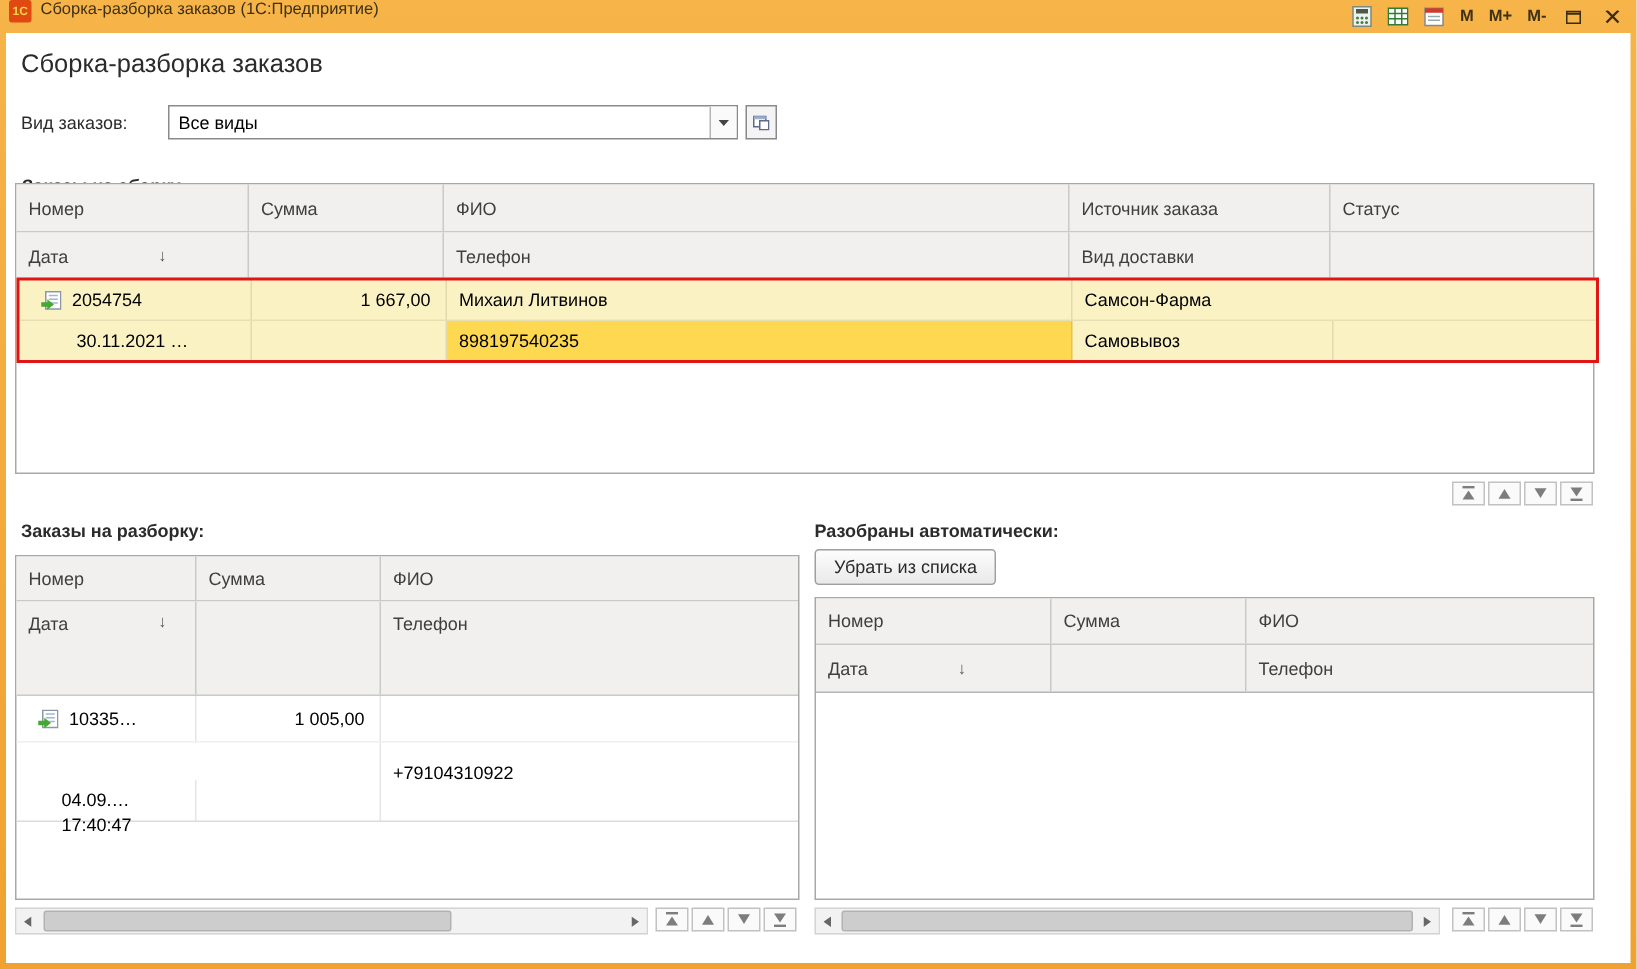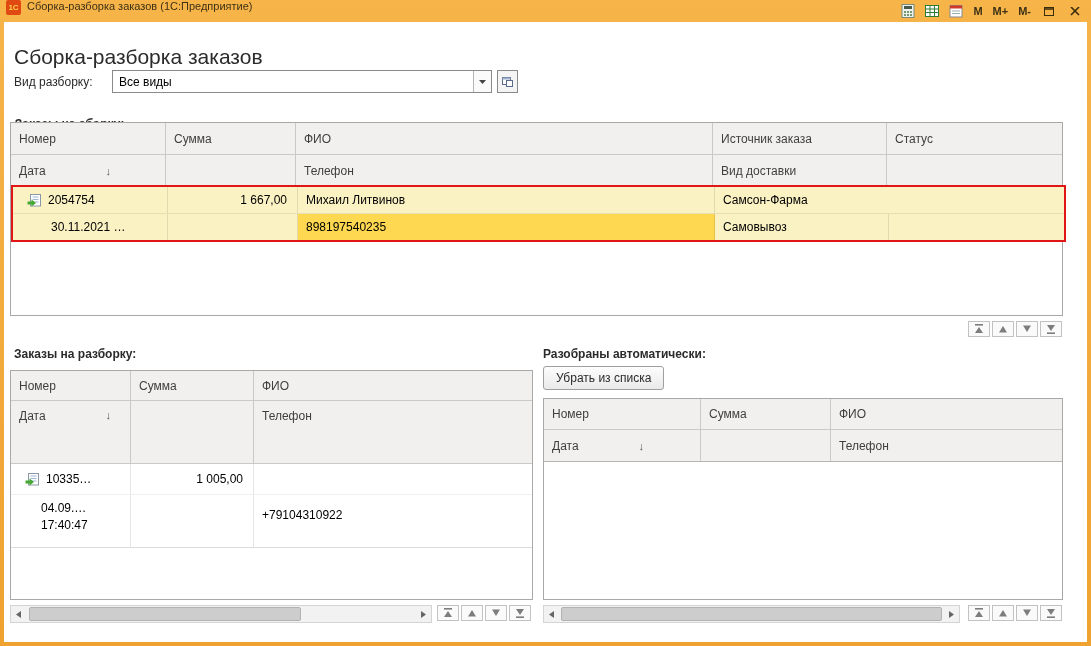--- a/index.html
+++ b/index.html
@@ -6,21 +6,21 @@
   .window{position:relative;width:1091px;height:646px;background:linear-gradient(#f6b449,#efa230);box-sizing:border-box;overflow:hidden;}
   .titlebar{position:absolute;left:0;top:0;width:100%;height:22px;display:flex;box-sizing:border-box;padding:0 6px;}
   .logo{width:15px;height:15px;background:#e04a12;color:#ffd24a;font-size:8px;font-weight:bold;display:flex;align-items:center;justify-content:center;border-radius:2px;margin-right:6px;}
   .wtitle{font-size:11px;color:#3e3115;flex:1;white-space:nowrap;overflow:hidden;}
   .tb-right{display:flex;align-items:center;gap:6px;}
   .tb-ico{width:18px;height:16px;display:flex;align-items:center;justify-content:center;}
   .mem{font-size:11px;font-weight:bold;color:#3e3115;padding:1px 2px;cursor:default;}
   .winbtn{width:20px;height:16px;display:flex;align-items:center;justify-content:center;}
   .content{position:absolute;left:4px;top:22px;width:1083px;height:620px;background:#ffffff;}
   .abs{position:absolute;box-sizing:border-box;}
-  .page-title{left:10px;top:23px;font-size:21px;color:#2b2b2b;}
+  .page-title{left:10px;top:11px;font-size:17px;color:#2b2b2b;}
   .lbl{font-size:12px;color:#2b2b2b;}
   .sec-lbl{font-size:12px;font-weight:bold;color:#2b2b2b;}
   .combo{left:108px;top:48px;width:380px;height:23px;border:1px solid #8a8a8a;display:flex;align-items:center;background:#fff;}
   .combo-val{flex:1;font-size:12px;padding-left:6px;color:#000;}
   .combo-arrow{width:17px;height:100%;border-left:1px solid #b5b5b5;display:flex;align-items:center;justify-content:center;background:#fafafa;}
   .choose-btn{left:493px;top:48px;width:21px;height:23px;border:1px solid #8a8a8a;background:#f4f4f4;display:flex;align-items:center;justify-content:center;padding:0;}
   
   .tbl{border:1px solid #a8a8a8;background:#fff;}
   .hrow{display:flex;background:#f1f0ee;border-bottom:1px solid #c9c9c9;}
   .hc{font-size:12px;color:#3f3f3f;display:flex;align-items:center;padding-left:8px;box-sizing:border-box;border-right:1px solid #c9c9c9;}
@@ -37,21 +37,21 @@
   .selgroup{position:absolute;left:0;top:62px;width:100%;border:2px solid #e01515;background:#fbf2c4;}
   .selgroup .drow{height:26px;}
   .selgroup .drow:first-child{border-bottom:1px solid rgba(0,0,0,0.08);}
   .gold{background:#ffd852;}
   
   .t-dis{left:6px;top:348px;width:523px;height:230px;}
   .t-dis .c1{width:120px;} .t-dis .c2{width:123px;} .t-dis .c3{flex:1;}
   .t-dis .h1{height:29px;} .t-dis .h2{height:62px;}
   .line1{height:30px;border-bottom:1px solid #efefef;}
   .line2{height:52px;border-bottom:1px solid #dcdcdc;}
-  .stackcell{flex-direction:column;align-items:flex-start;justify-content:flex-start;padding-top:5px;padding-left:30px;line-height:17px;}
+  .stackcell{flex-direction:column;align-items:flex-start;justify-content:flex-start;padding-top:5px;padding-left:30px;line-height:17px;margin-top:25px;}
   .topcell{align-items:flex-start;padding-top:13px;}
   
   .t-auto{left:539px;top:376px;width:520px;height:202px;}
   .t-auto .c1{width:157px;} .t-auto .c2{width:130px;} .t-auto .c3{flex:1;}
   .t-auto .h1{height:30px;} .t-auto .h2{height:31px;}
   
   .btn{border:1px solid #9f9f9f;border-radius:3px;background:linear-gradient(#fdfdfd,#e9e9e9);font-size:12px;color:#2b2b2b;padding:0 12px;height:24px;display:flex;align-items:center;font-family:"Liberation Sans",sans-serif;text-align:center;}
   .navgrp{display:flex;gap:2px;}
   .navbtn{width:22px;height:16px;border:1px solid #c2c2c2;background:#fafafa;display:flex;align-items:center;justify-content:center;padding:0;}
   
@@ -115,21 +115,21 @@
             <path d="M1 0 L9 8 M9 0 L1 8" stroke="#3a2d0d" stroke-width="1.6"></path>
           </svg>
       </span>
     </div>
   </div>
 
   <div class="content">
 
     <div class="abs page-title">Сборка-разборка заказов</div>
 
-    <div class="abs lbl" style="left:10px;top:53px;">Вид разборку:</div>
+    <div class="abs lbl" style="left:10px;top:53px;">Вид заказов:</div>
     <div class="abs combo">
       <span class="combo-val">Все виды</span>
       <span class="combo-arrow">
         <svg width="7" height="4" viewBox="0 0 7 4">
             <path d="M0 0 L7 0 L3.5 4 Z" fill="#444"></path>
           </svg>
       </span>
     </div>
     <button class="abs choose-btn">
       <svg width="11" height="10" viewBox="0 0 11 10">

